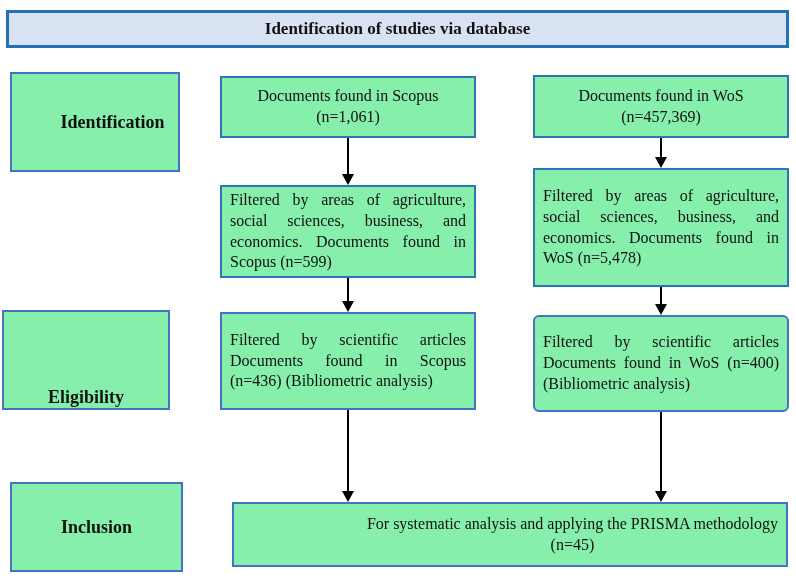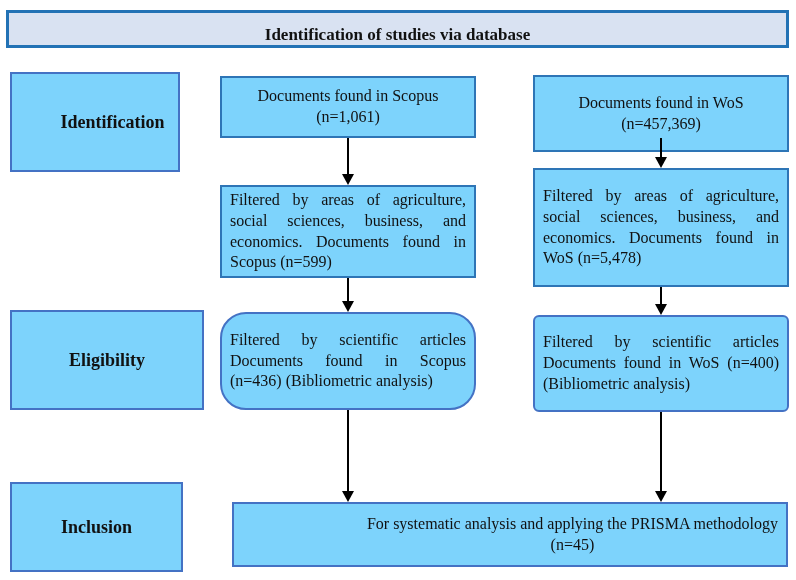--- a/index.html
+++ b/index.html
@@ -5,56 +5,56 @@
   html,body{margin:0;padding:0;background:#ffffff;}
   *{box-sizing:border-box;}
   .canvas{
     position:relative;
     width:796px;height:580px;
     background:#ffffff;
     font-family:"Liberation Serif","DejaVu Serif",serif;
     color:#111111;
     overflow:hidden;
   }
-  .box{position:absolute;background:#7dd3fc;}
+  .box{position:absolute;background:#86efac;}
 
   .header-banner{
     left:6px;top:10px;width:783px;height:38px;
     border:3px solid #2272b5;
     background:#d9e2f2;
-    display:flex;align-items:flex-end;justify-content:center;
+    display:flex;align-items:center;justify-content:center;
     font-weight:bold;font-size:17px;
   }
 
   .stage{
     border:2px solid #4472c4;
     display:flex;align-items:center;justify-content:center;
     font-weight:bold;font-size:18px;
     text-align:center;
   }
   .stage-identification{left:10px;top:72px;width:170px;height:100px;padding-left:35px;}
-  .stage-eligibility{left:10px;top:310px;width:194px;height:100px;}
+  .stage-eligibility{left:2px;top:310px;width:168px;height:100px;align-items:flex-end;}
   .stage-inclusion{left:10px;top:482px;width:173px;height:90px;}
 
   .flow{
     border:2px solid #2e75b6;
     font-size:16px;line-height:1.3;
     display:flex;align-items:center;
     padding:4px 8px;
   }
   .flow.centered{justify-content:center;text-align:center;}
   .flow.justified .txt{text-align:justify;width:100%;}
   .flow.accent{border-color:#4472c4;}
   .preline{white-space:pre-line;}
 
   .scopus-box-1{left:220px;top:76px;width:256px;height:62px;}
-  .wos-box-1{left:533px;top:75px;width:256px;height:77px;}
+  .wos-box-1{left:533px;top:75px;width:256px;height:63px;}
   .scopus-box-2{left:220px;top:185px;width:256px;height:93px;}
   .wos-box-2{left:533px;top:168px;width:256px;height:119px;}
-  .scopus-box-3{left:220px;top:312px;width:256px;height:98px;border-radius:26px;}
+  .scopus-box-3{left:220px;top:312px;width:256px;height:98px;}
   .wos-box-3{left:533px;top:315px;width:256px;height:97px;border-radius:6px;}
   .inclusion-box{left:232px;top:502px;width:556px;height:65px;justify-content:flex-end;text-align:center;}
 
   .arrow{
     position:absolute;width:12px;
     display:flex;flex-direction:column;align-items:center;
   }
   .arrow .shaft{width:2px;flex:1;background:#000000;}
   .arrow .head{
     width:0;height:0;

